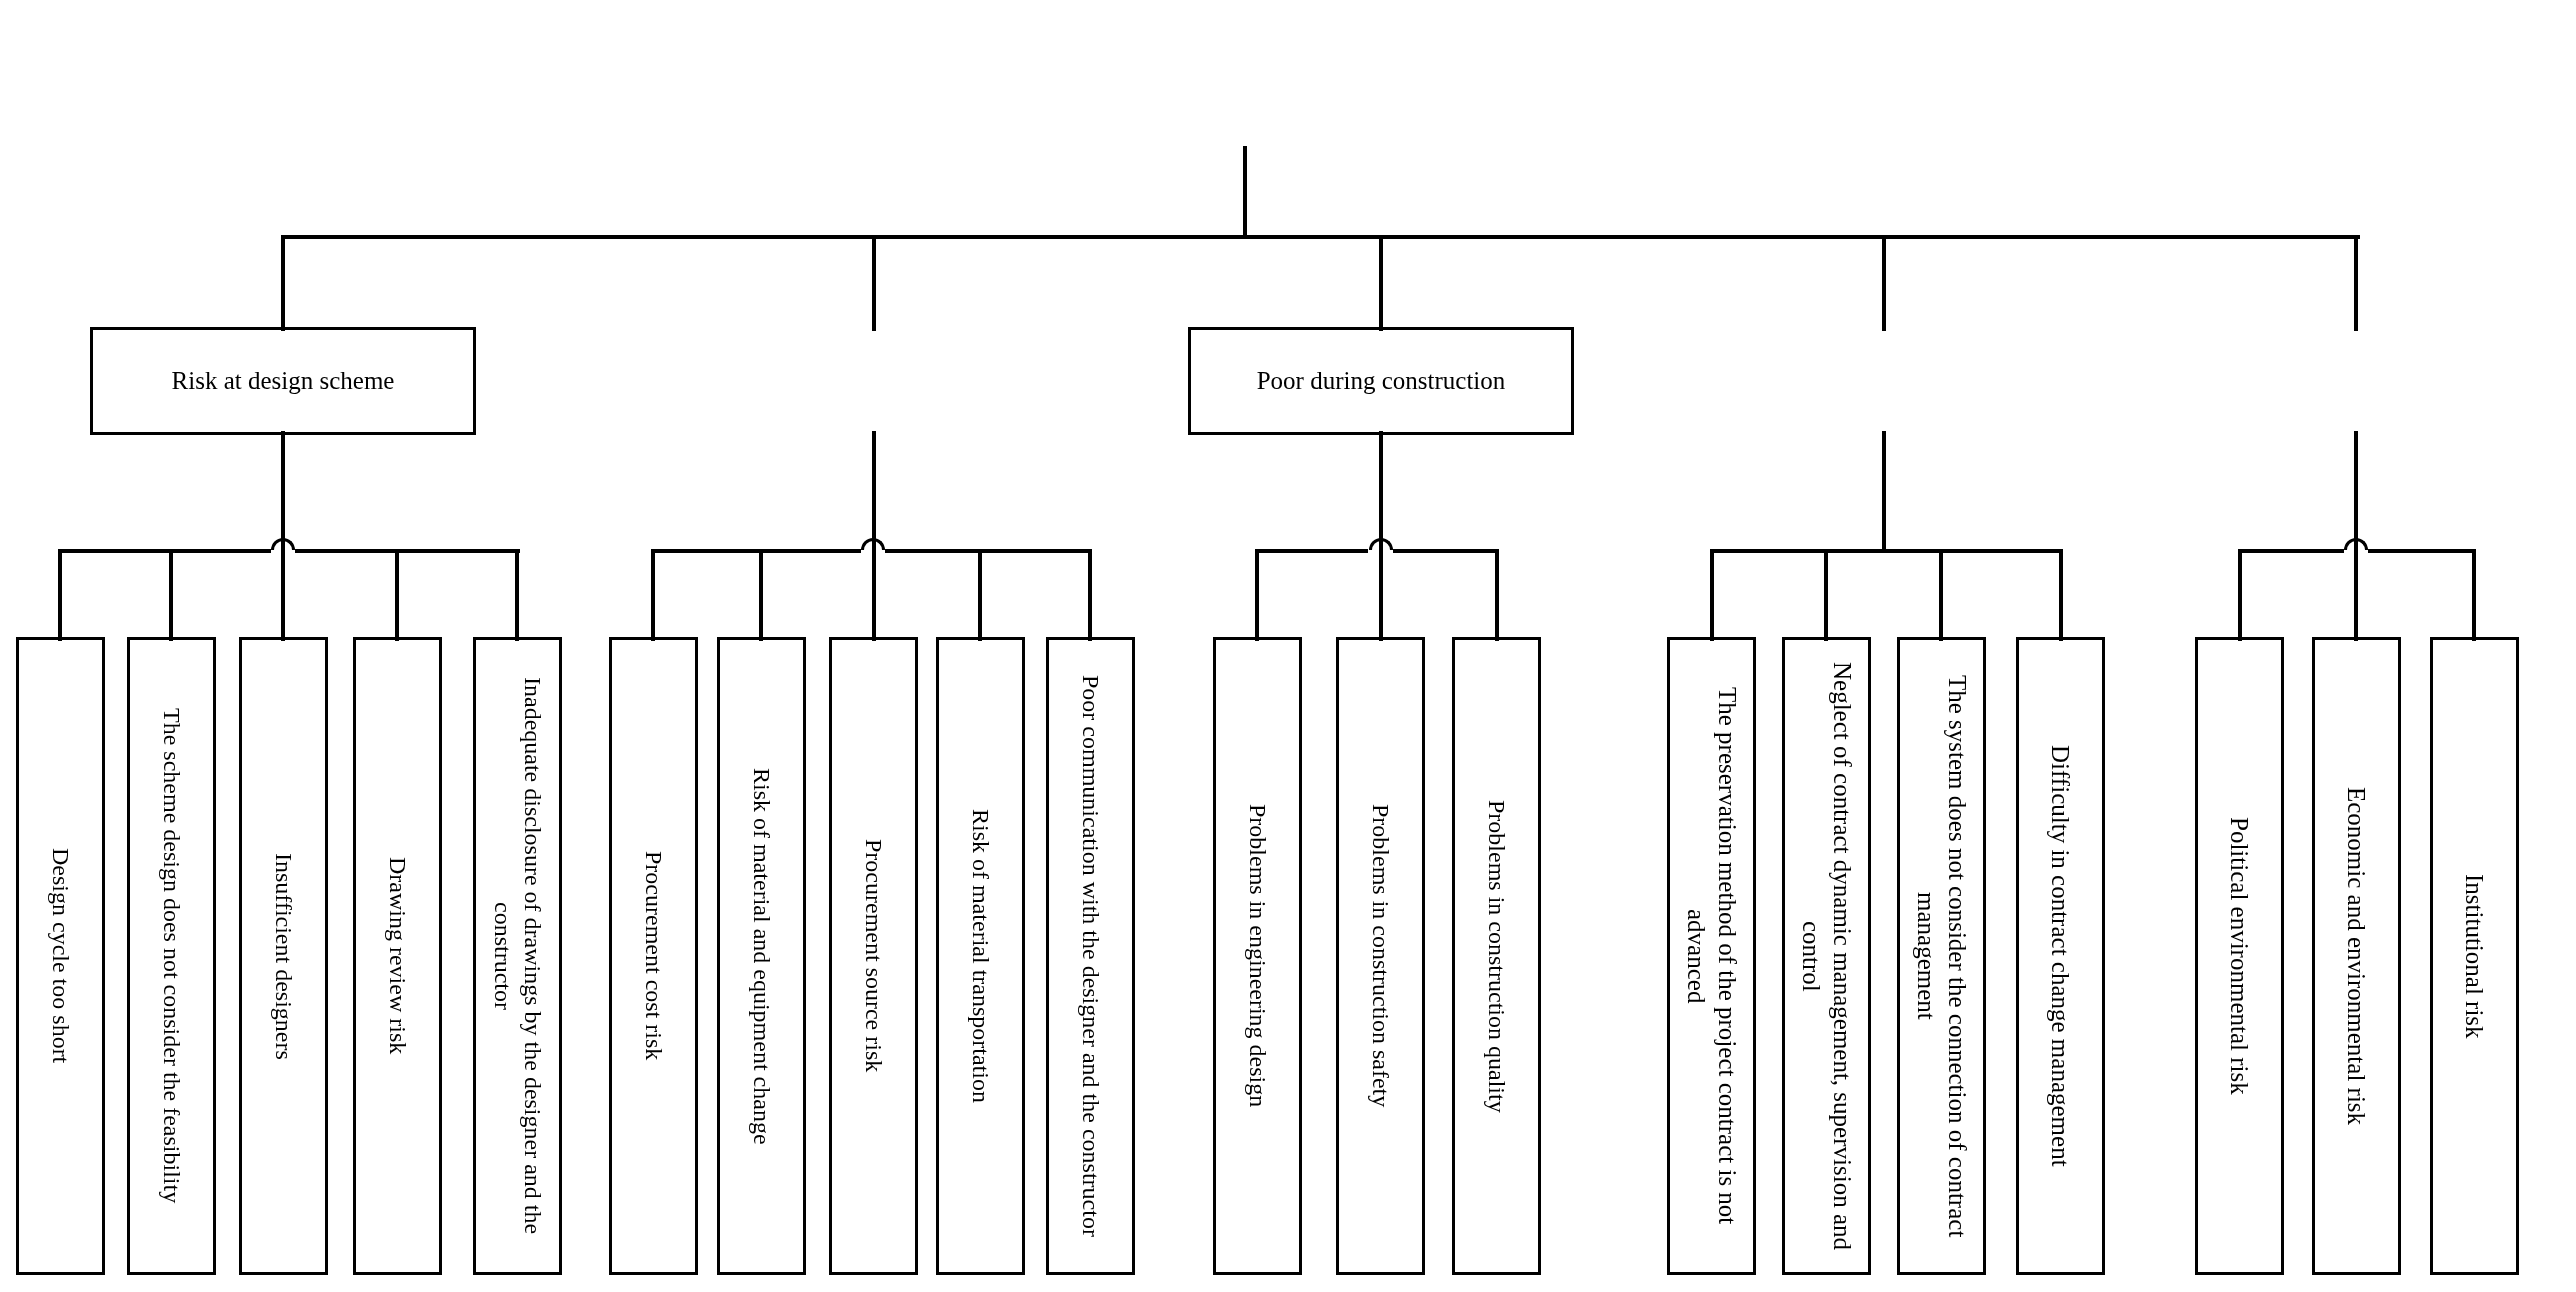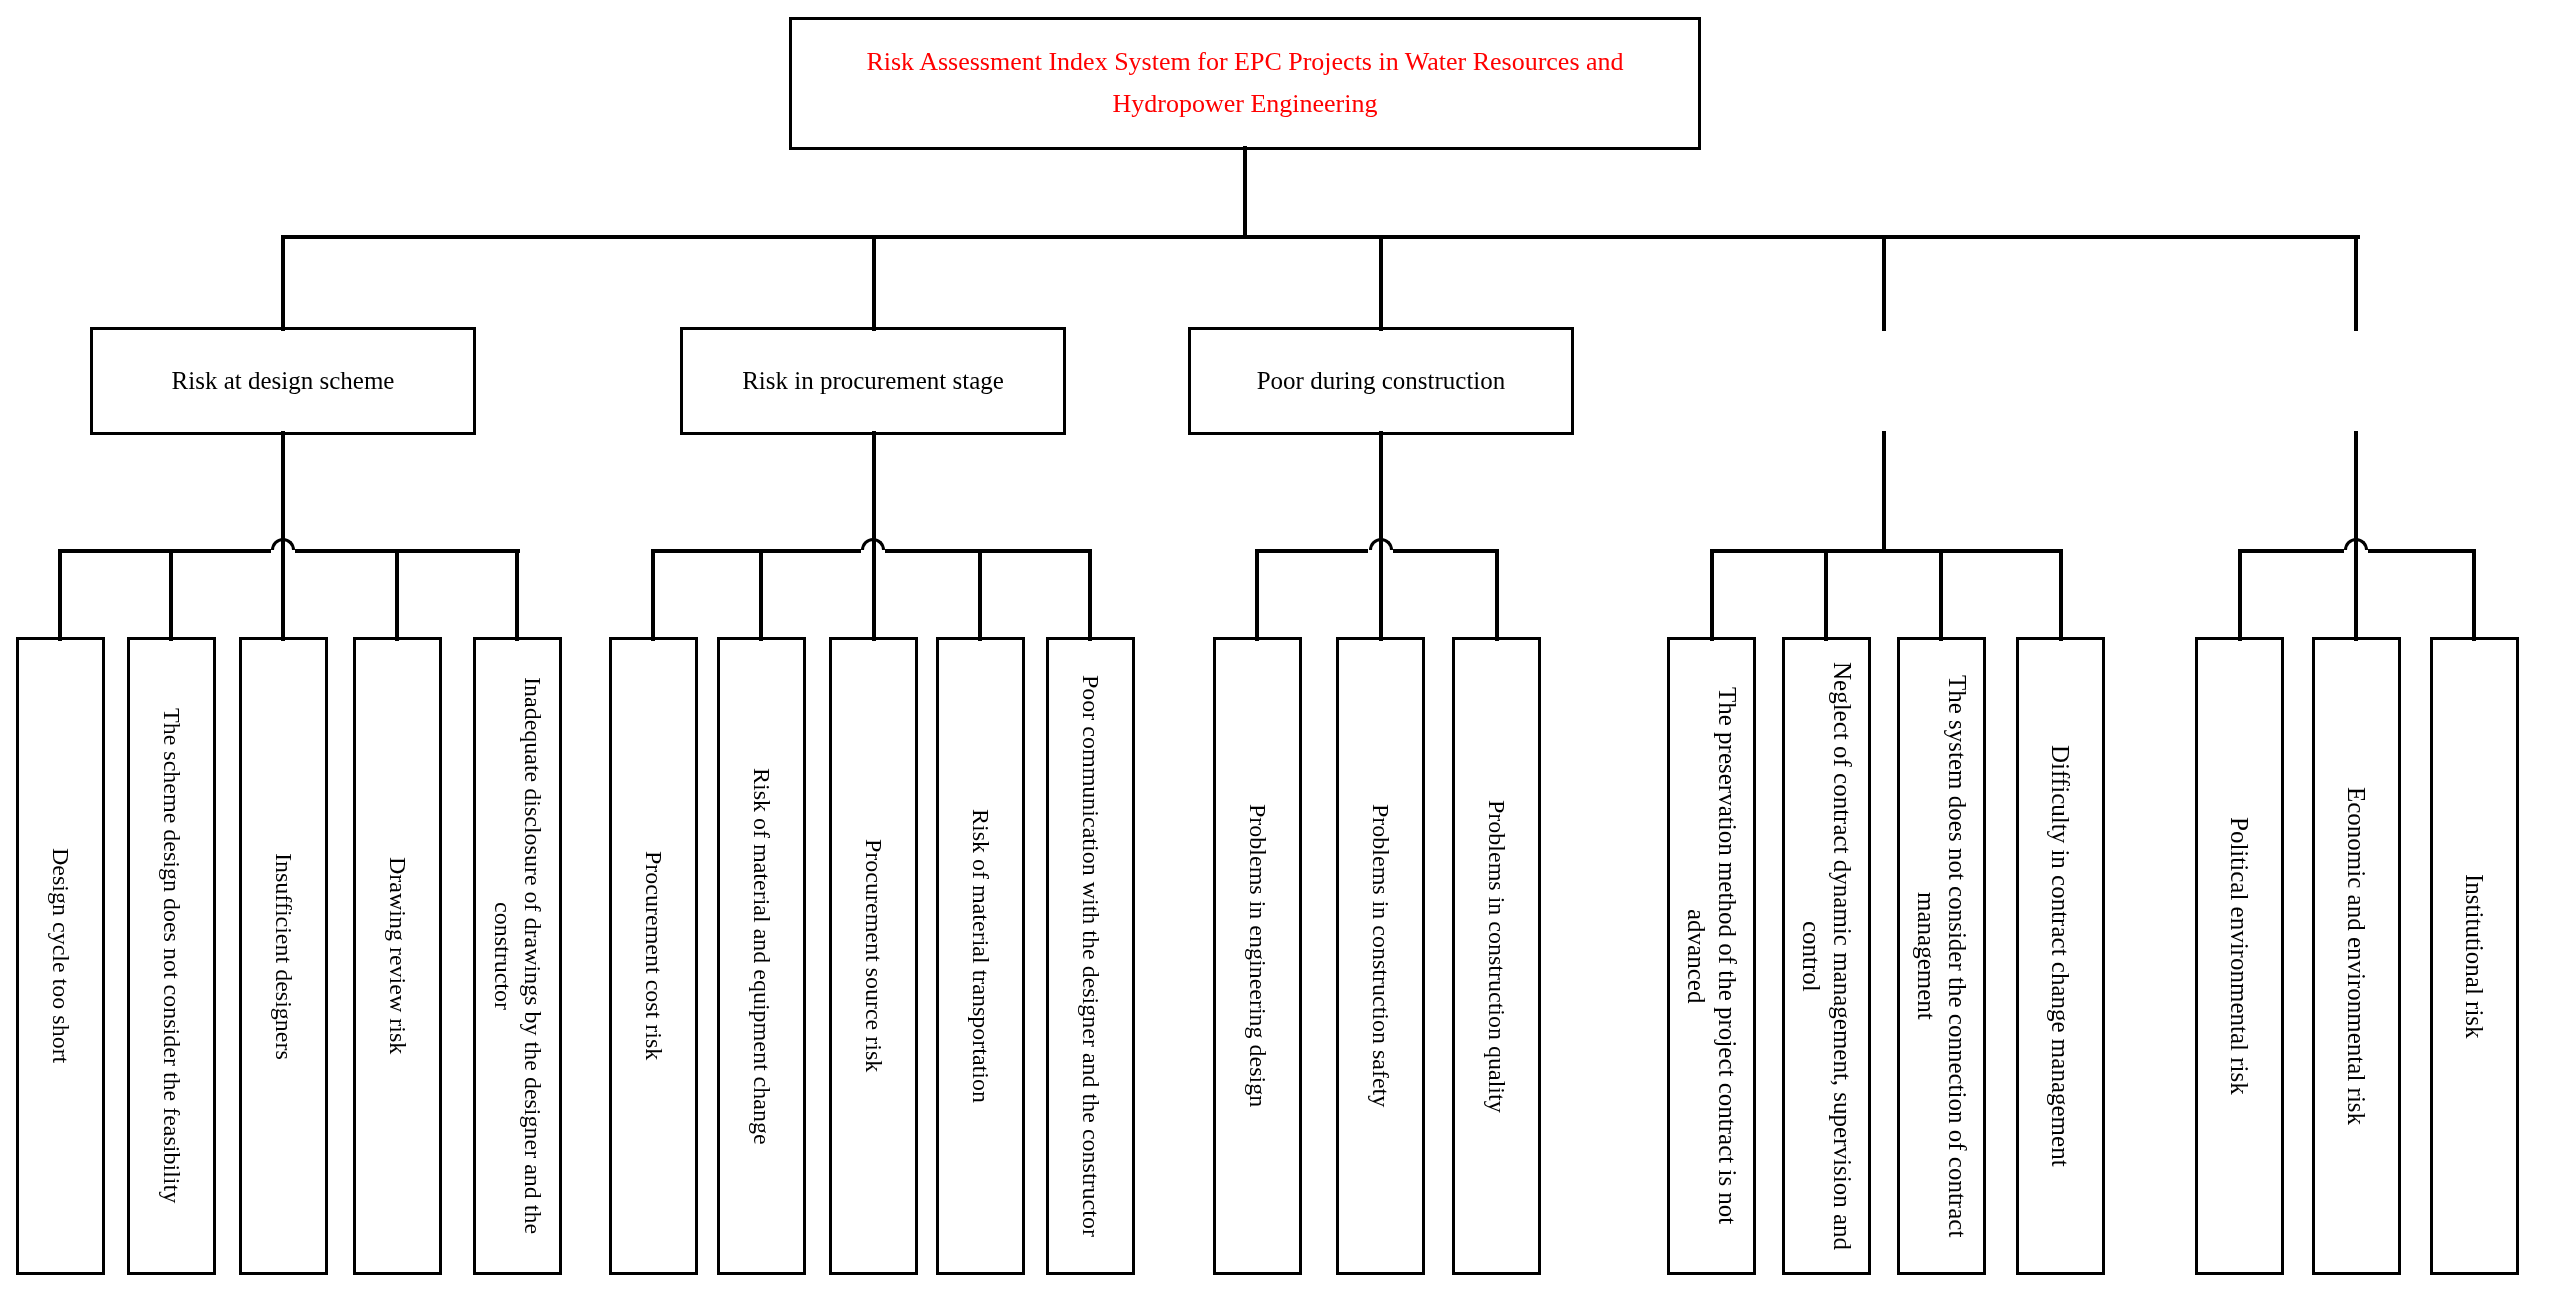--- a/index.html
+++ b/index.html
@@ -38,29 +38,23 @@
     position:absolute;width:24px;height:12px;background:transparent;
     border:3.8px solid #000;border-bottom:none;
     border-top-left-radius:12px;border-top-right-radius:12px;
   }
 </style>
 </head>
 <body>
 
 <div class="canvas">
 
-  <div class="node root">
-    <span>Risk Assessment Index System for EPC Projects in Water Resources and Hydropower Engineering</span>
-  </div>
 
   <div class="node parent" style="left:90px">
       <span>Risk at design scheme</span>
-    </div>
-  <div class="node parent" style="left:680px">
-      <span>Risk in procurement stage</span>
     </div>
   <div class="node parent" style="left:1188px">
       <span>Poor during construction</span>
     </div>
 
   <div class="leaf" style="left:16px">
       <span>Design cycle too short</span>
     </div>
   <div class="leaf" style="left:127px">
       <span>The scheme design does not consider the feasibility</span>

